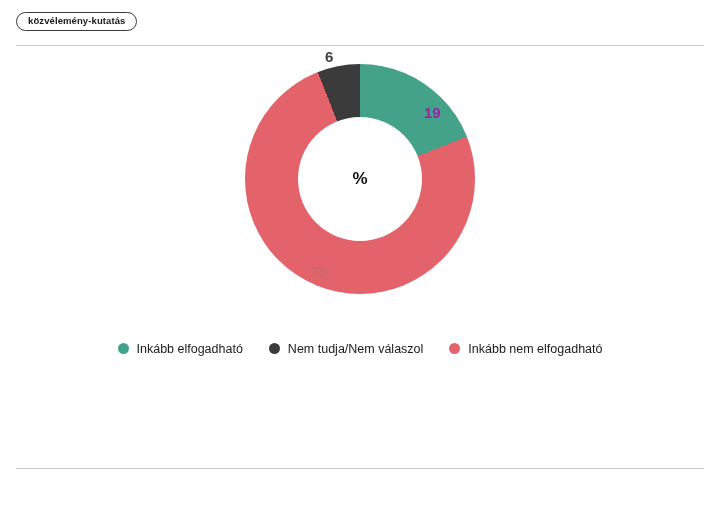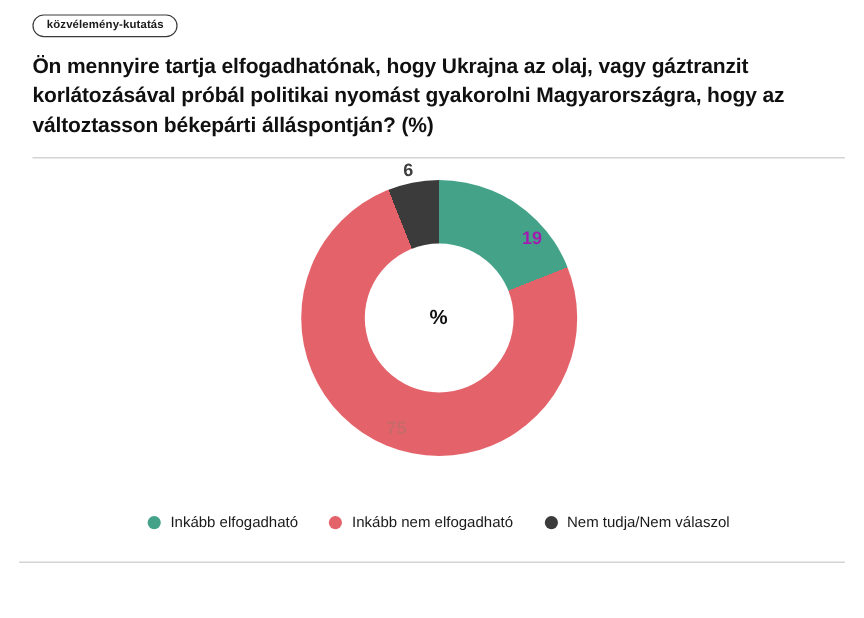--- a/index.html
+++ b/index.html
@@ -14,21 +14,20 @@
     color: #1a1a1a;
     overflow: hidden;
     position: relative;
   }
 
   .page {
     position: relative;
     width: 720px;
     height: 515px;
     box-sizing: border-box;
-    padding-left: 11px;
   }
 
   
   .tag-row {
     padding: 10px 16px 0 16px;
   }
   .tag {
     display: inline-block;
     border: 1.5px solid #3b3b3b;
     border-radius: 20px;
@@ -175,21 +174,20 @@
 </style>
 </head>
 <body>
 
 <div class="page">
 
   <div class="tag-row">
     <span class="tag">közvélemény-kutatás</span>
   </div>
 
-  <h1 class="title">Ön mennyire tartja elfogadhatónak, hogy Ukrajna az olaj, vagy gáztranzit korlátozásával próbál politikai nyomást gyakorolni Magyarországra, hogy az változtasson békepárti álláspontján? (%)</h1>
 
   <div class="rule"></div>
 
   <div class="chart-area">
 
     <div class="donut-wrap">
       <div class="donut" id="donut" style="background: conic-gradient(rgb(67, 162, 136) 0deg, rgb(67, 162, 136) 68.4deg, rgb(228, 99, 106) 68.4deg, rgb(228, 99, 106) 338.4deg, rgb(59, 59, 59) 338.4deg, rgb(59, 59, 59) 360deg);">
         <div class="donut-hole">
           <span class="donut-hole-label">%</span>
         </div>
@@ -199,27 +197,27 @@
     <span class="slice-label green lbl-green">19</span>
     <span class="slice-label red lbl-red">75</span>
     <span class="slice-label dark lbl-dark">6</span>
 
     <div class="legend">
       <div class="legend-item">
         <span class="legend-dot" style="background:#43a288"></span>
         <span>Inkább elfogadható</span>
       </div>
       <div class="legend-item">
+        <span class="legend-dot" style="background:#3b3b3b"></span>
+        <span>Nem tudja/Nem válaszol</span>
+      </div>
+      <div class="legend-item">
         <span class="legend-dot" style="background:#e4636a"></span>
         <span>Inkább nem elfogadható</span>
       </div>
-      <div class="legend-item">
-        <span class="legend-dot" style="background:#3b3b3b"></span>
-        <span>Nem tudja/Nem válaszol</span>
-      </div>
     </div>
 
   </div>
 
   <div class="footer-rule"></div>
 
 
 </div>
 
 </body></html>

